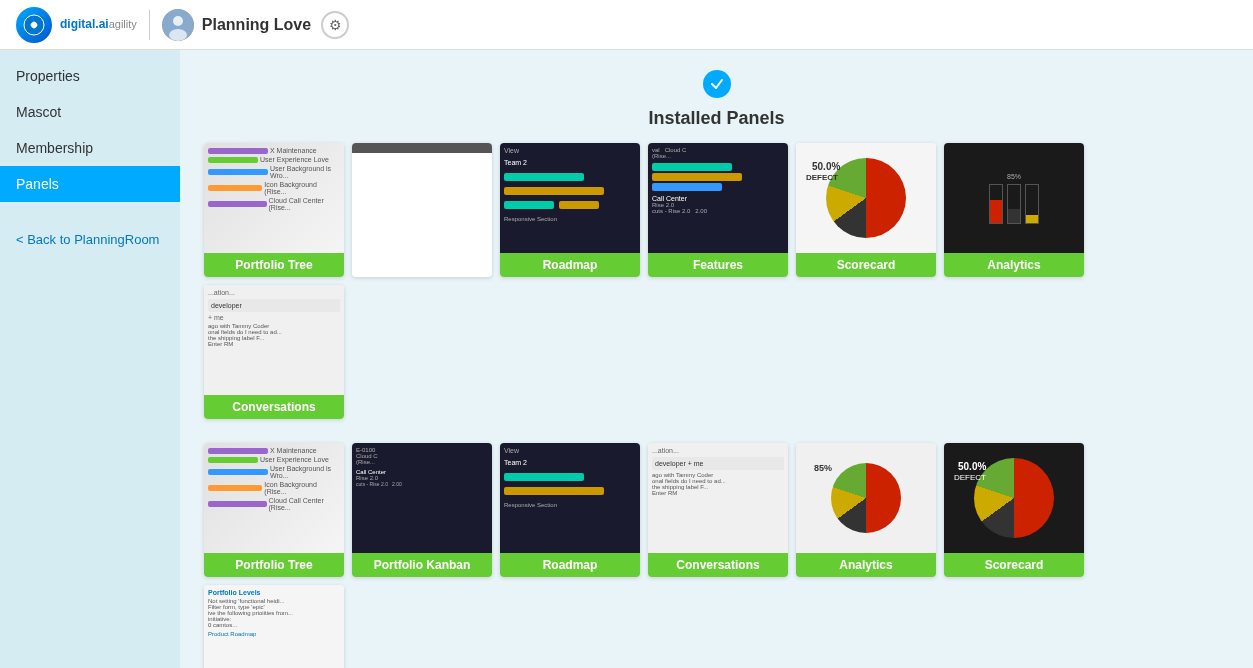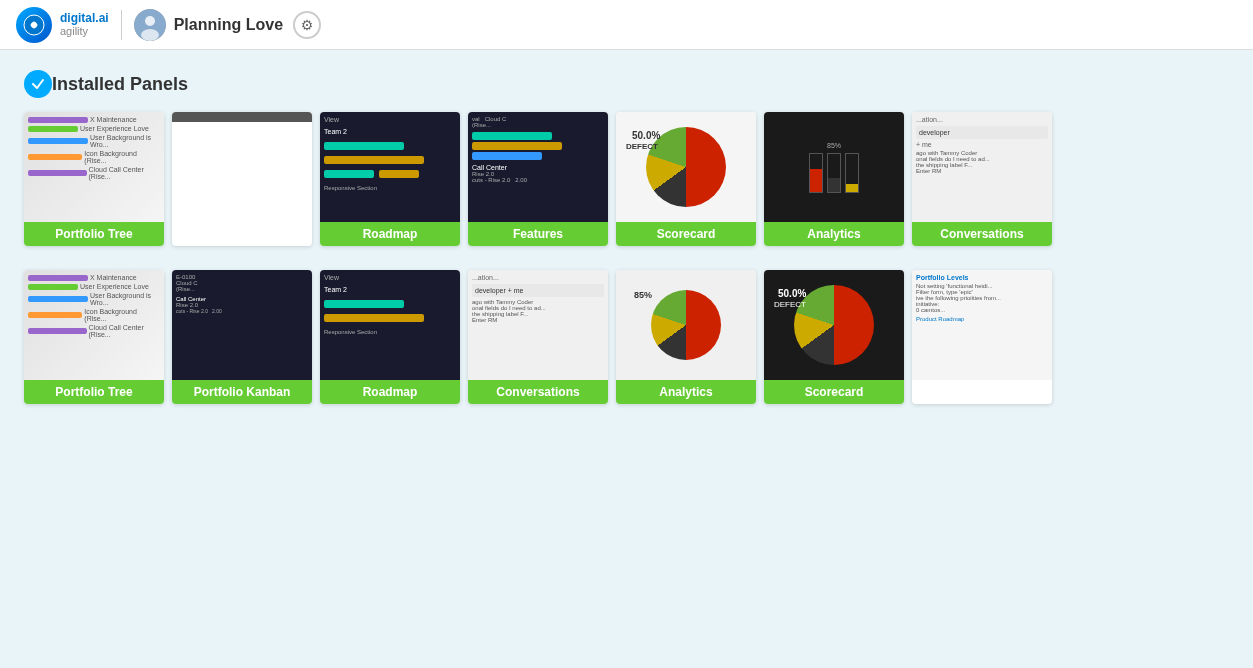--- a/index.html
+++ b/index.html
@@ -105,21 +105,23 @@
       flex: 1;
       overflow-y: auto;
       padding: 20px 24px;
       background: #e8f4f8;
     }
 
     
     .section-header {
       display: flex;
       align-items: center;
+      gap: 10px;
       margin-bottom: 14px;
+      flex-direction: column;
     }
     .section-icon {
       width: 28px;
       height: 28px;
       border-radius: 50%;
       display: flex;
       align-items: center;
       justify-content: center;
       color: white;
       font-size: 16px;
@@ -297,39 +299,46 @@
 
 <div class="header">
   <div class="header-logo">
     <div class="logo-circle">
       <svg width="22" height="22" viewBox="0 0 22 22">
         <circle cx="11" cy="11" r="10" fill="#0077cc" stroke="white" stroke-width="1"></circle>
         <path d="M7 11 L11 7 L15 11 L11 15 Z" fill="white" opacity="0.7"></path>
         <circle cx="11" cy="11" r="3" fill="white"></circle>
       </svg>
     </div>
-    <div style="display:flex;flex-direction:column;line-height:1.1">
+    <div style="display:flex;flex-direction:row;line-height:1.1">
       <span style="font-size:12px;font-weight:bold;color:#0077cc;">digital.ai</span>
       <span style="font-size:11px;color:#888;">agility</span>
     </div>
   </div>
   <div class="header-divider"></div>
   <div class="header-avatar">
     <svg width="32" height="32" viewBox="0 0 32 32">
       <circle cx="16" cy="16" r="16" fill="#88aacc"></circle>
       <circle cx="16" cy="12" r="5" fill="#fff" opacity="0.8"></circle>
       <ellipse cx="16" cy="26" rx="9" ry="6" fill="#fff" opacity="0.7"></ellipse>
     </svg>
   </div>
   <span class="header-title">Planning Love</span>
   <div class="header-gear">⚙</div>
 </div>
 
 <div class="main-layout">
 
+  <div class="sidebar">
+    <div class="sidebar-item">Properties</div>
+    <div class="sidebar-item">Mascot</div>
+    <div class="sidebar-item">Membership</div>
+    <div class="sidebar-item active">Panels</div>
+    <div class="sidebar-back">&lt; Back to PlanningRoom</div>
+  </div>
 
   <div class="content">
 
     <div class="section-header">
       <div class="section-icon installed">
         <svg width="18" height="18" viewBox="0 0 18 18">
           <circle cx="9" cy="9" r="9" fill="#00aaff"></circle>
           <polyline points="4,9 8,13 14,5" stroke="white" stroke-width="2" fill="none" stroke-linecap="round" stroke-linejoin="round"></polyline>
         </svg>
       </div>

